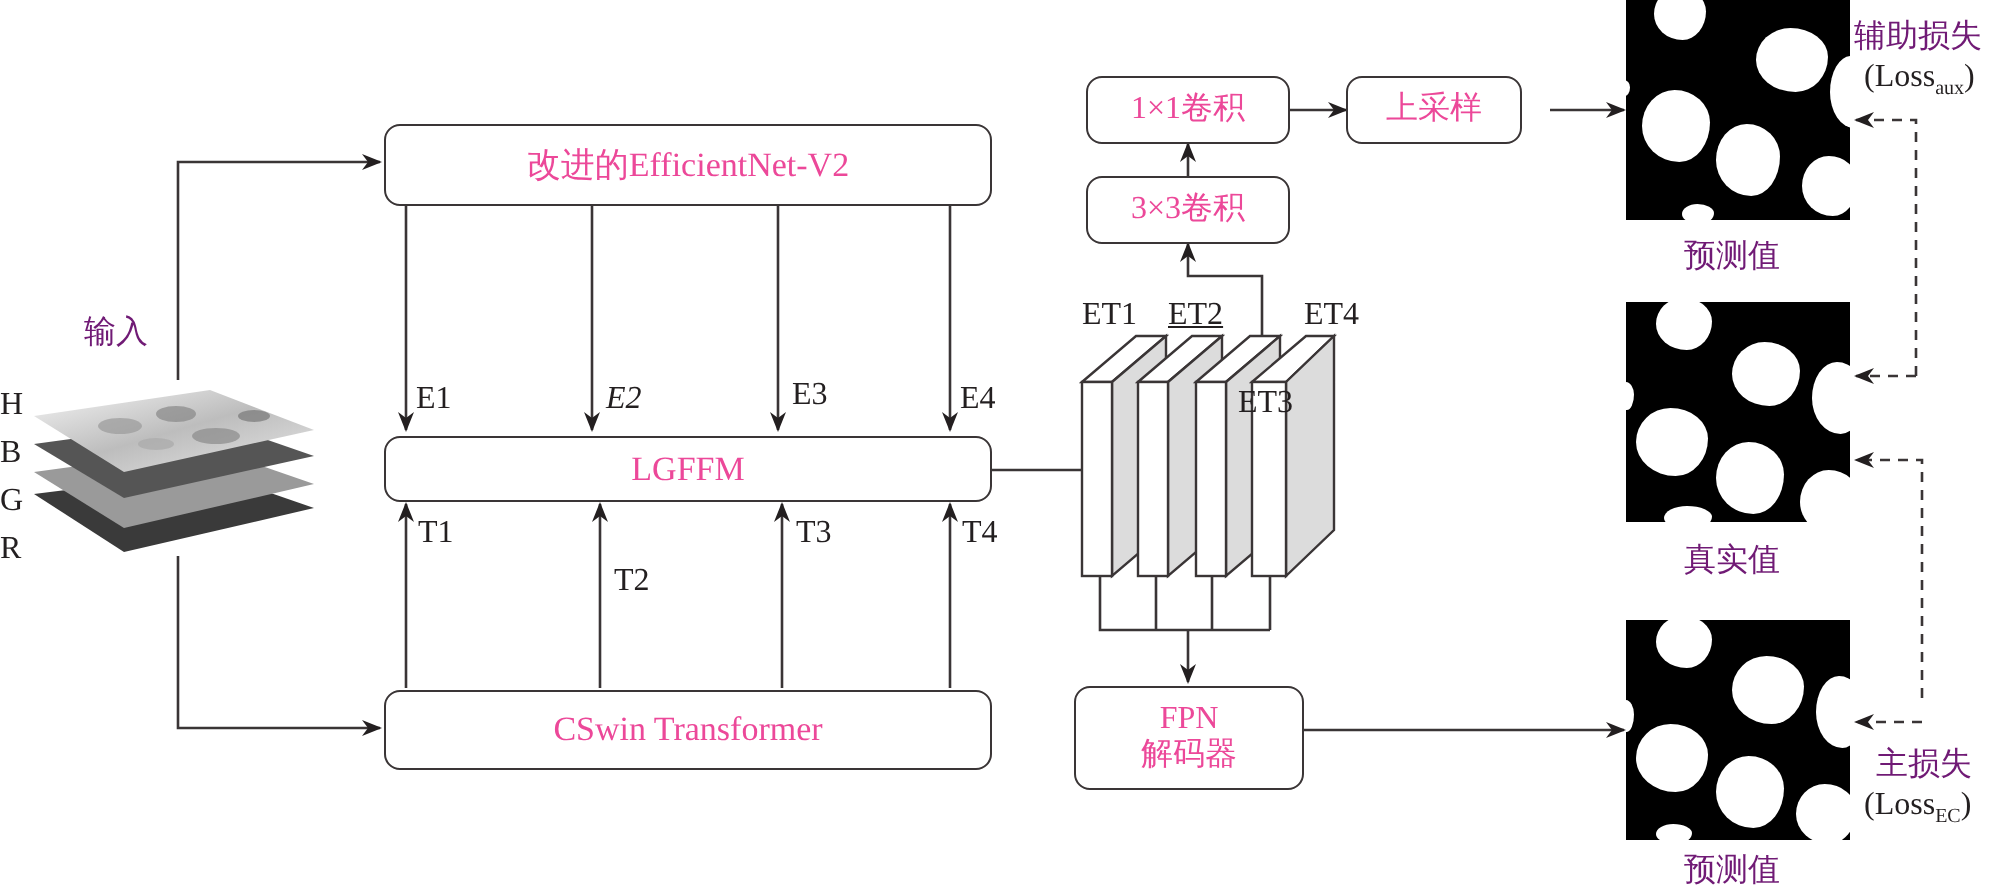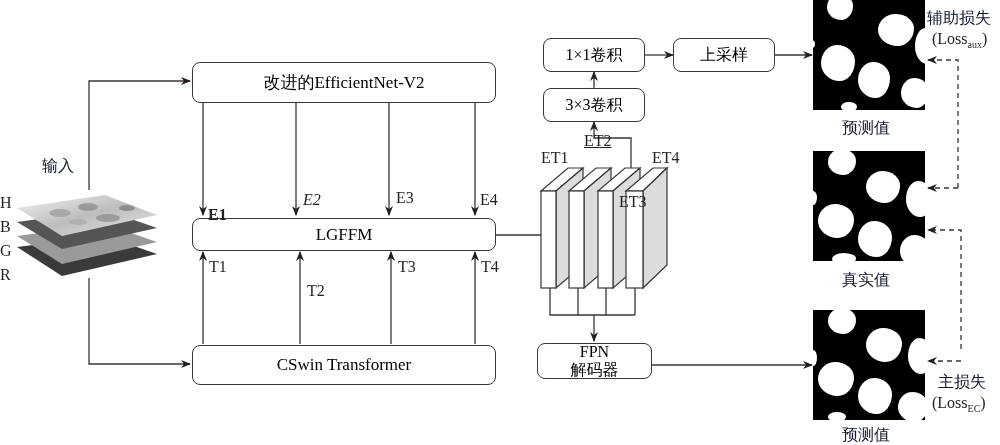--- a/index.html
+++ b/index.html
@@ -1,23 +1,23 @@
 <!DOCTYPE html>
 <html><head>
   <meta charset="utf-8">
   <style>
     html, body { margin: 0; padding: 0; background: #ffffff; }
     body { width: 1000px; height: 445px; position: relative; overflow: hidden;
            font-family: "DejaVu Serif", "Liberation Serif", serif; color: #231f20; }
     svg { position: absolute; left: 0; top: 0; }
     .box { position: absolute; border: 1.3px solid #3a3536; border-radius: 8px; background: #fff;
            display: flex; align-items: center; justify-content: center; box-sizing: border-box;
-           font-family: "Liberation Serif", "DejaVu Serif", serif; font-size: 17px; color: #000000; text-align: center; line-height: 1.15; }
+           font-family: "Liberation Serif", "DejaVu Serif", serif; font-size: 17px; color: #ec4899; text-align: center; line-height: 1.15; }
     .lbl { position: absolute; font-family: "Liberation Serif", "DejaVu Serif", serif; font-size: 16px; color: #231f20; white-space: nowrap; }
-    .cap { position: absolute; font-family: "DejaVu Sans", "Liberation Sans", sans-serif; font-size: 16px; color: #0f172a; white-space: nowrap; }
+    .cap { position: absolute; font-family: "DejaVu Sans", "Liberation Sans", sans-serif; font-size: 16px; color: #701a75; white-space: nowrap; }
     .mask { position: absolute; background: #000; overflow: hidden; }
     .blob { position: absolute; background: #fff; border-radius: 48% 52% 45% 55% / 50% 45% 55% 50%; }
     sub { font-size: 10px; font-style: normal; }
     .it { }
   </style>
 </head>
 <body>
 
 <svg width="1000" height="445">
   <defs>
@@ -106,40 +106,40 @@
 <div class="cap" style="left:42px;top:156px;">输入</div>
 <div class="lbl" style="left:0px;top:194px;">H</div>
 <div class="lbl" style="left:0px;top:218px;">B</div>
 <div class="lbl" style="left:0px;top:242px;">G</div>
 <div class="lbl" style="left:0px;top:266px;">R</div>
 
 <div class="box" style="left:192px;top:62px;width:304px;height:41px;">改进的EfficientNet-V2</div>
 <div class="box" style="left:192px;top:218px;width:304px;height:33px;">LGFFM</div>
 <div class="box" style="left:192px;top:345px;width:304px;height:40px;">CSwin Transformer</div>
 
-<div class="lbl" style="left:208px;top:206px;font-weight:bold;">E1</div>
+<div class="lbl" style="left:208px;top:191px;">E1</div>
 <div class="lbl" style="left:303px;top:191px;font-style:italic;">E2</div>
 <div class="lbl" style="left:396px;top:189px;">E3</div>
 <div class="lbl" style="left:480px;top:191px;">E4</div>
 
 <div class="lbl" style="left:209px;top:258px;">T1</div>
 <div class="lbl" style="left:307px;top:258px;margin-top:24px;">T2</div>
 <div class="lbl" style="left:398px;top:258px;">T3</div>
 <div class="lbl" style="left:481px;top:258px;">T4</div>
 
 <div class="lbl" style="left:541px;top:149px;">ET1</div>
-<div class="lbl" style="left:584px;top:132px;text-decoration:underline;">ET2</div>
+<div class="lbl" style="left:584px;top:149px;text-decoration:underline;">ET2</div>
 <div class="lbl" style="left:619px;top:149px;margin-top:44px;">ET3</div>
 <div class="lbl" style="left:652px;top:149px;font-family:Liberation Serif, serif;">ET4</div>
 
 <div class="box" style="left:543px;top:88px;width:102px;height:34px;font-size:16px;">3×3卷积</div>
 <div class="box" style="left:543px;top:38px;width:102px;height:34px;font-size:16px;">1×1卷积</div>
-<div class="box" style="left:673px;top:38px;width:102px;height:34px;font-size:16px;">上采样</div>
+<div class="box" style="left:673px;top:38px;width:88px;height:34px;font-size:16px;">上采样</div>
 
-<div class="box" style="left:537px;top:343px;width:115px;height:36px;flex-direction:column;font-size:16px;">
+<div class="box" style="left:537px;top:343px;width:115px;height:52px;flex-direction:column;font-size:16px;">
   <span>FPN</span>
   <span>解码器</span>
 </div>
 
 <div class="mask" style="left:813px;top:0px;width:112px;height:110px;">
   <div class="blob" style="left:14px;top:-6px;width:26px;height:26px;"></div>
   <div class="blob" style="left:65px;top:14px;width:36px;height:32px;"></div>
   <div class="blob" style="left:8px;top:45px;width:34px;height:36px;"></div>
   <div class="blob" style="left:102px;top:28px;width:22px;height:36px;"></div>
   <div class="blob" style="left:45px;top:62px;width:32px;height:36px;"></div>

